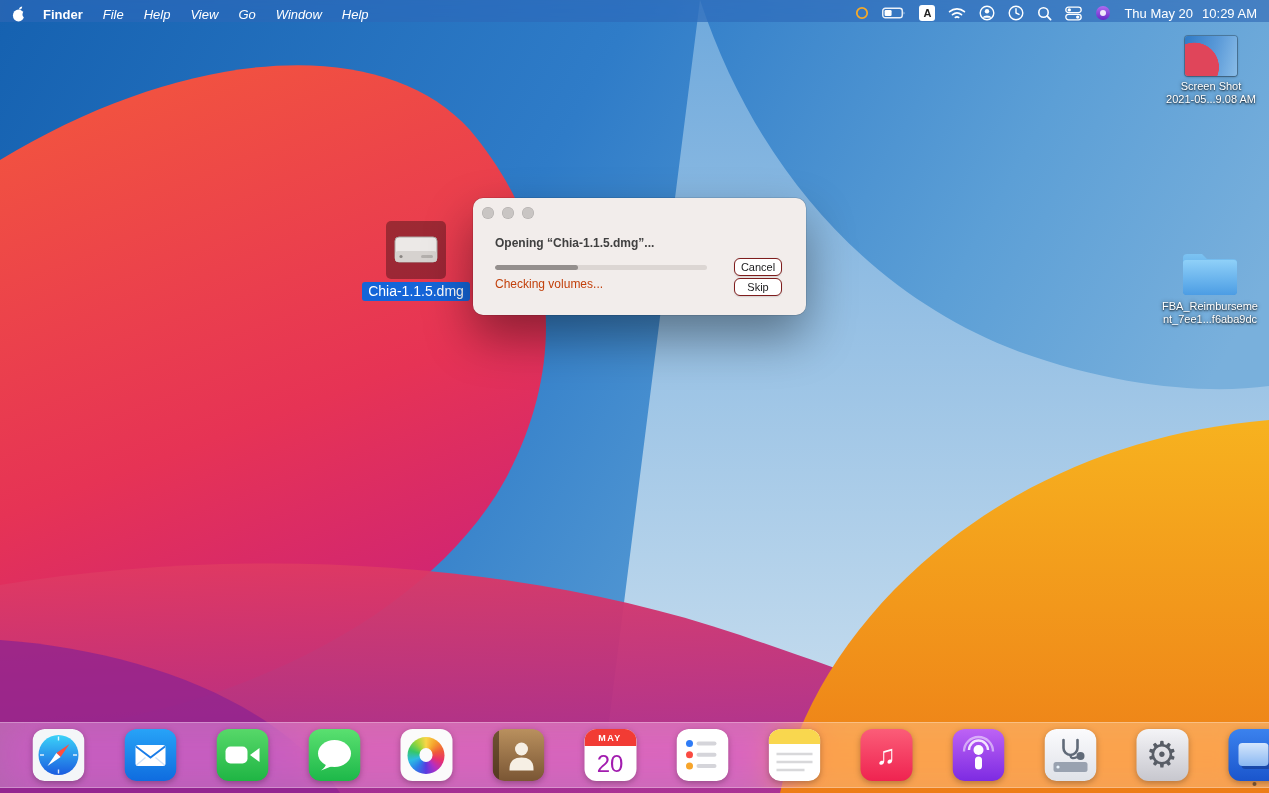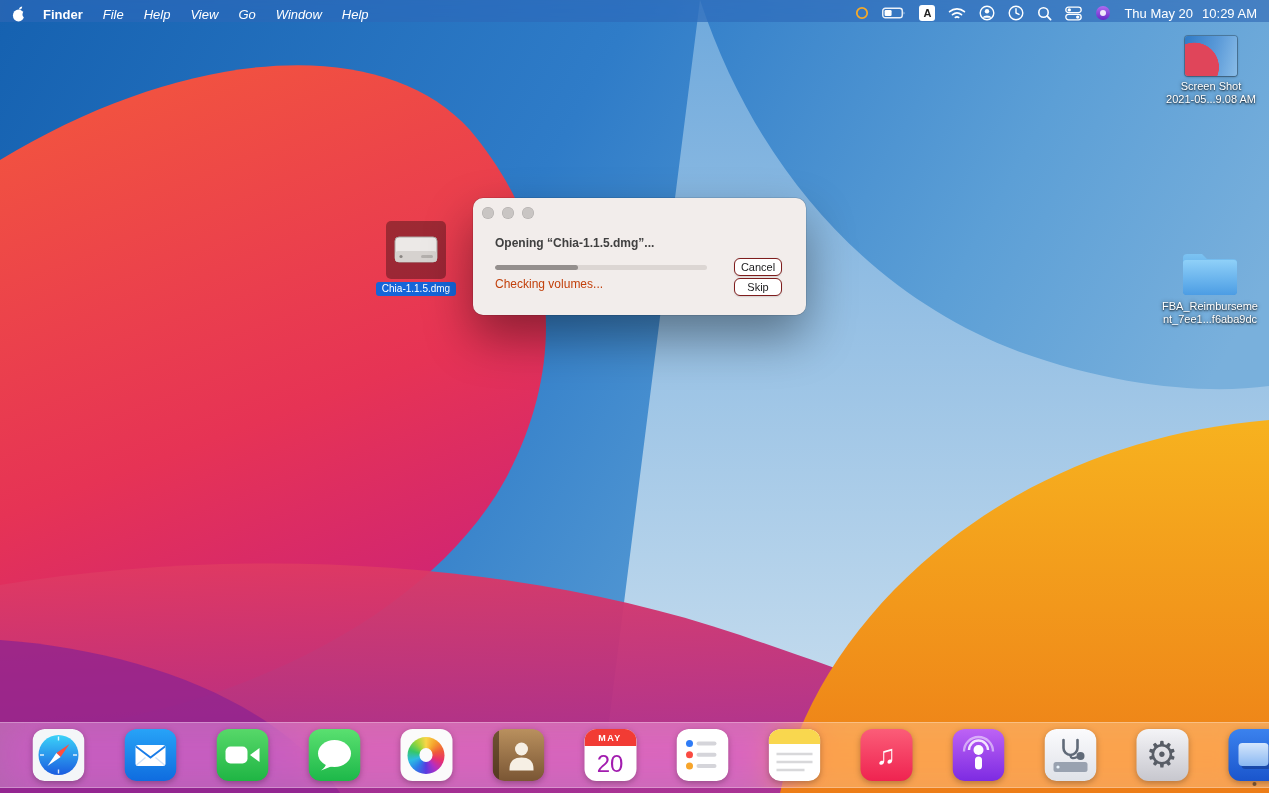--- a/index.html
+++ b/index.html
@@ -24,21 +24,21 @@
   .desk-icon{position:absolute;z-index:10;display:flex;flex-direction:column;align-items:center;cursor:default;}
   .desk-label{margin-top:4px;font-size:11px;color:#fff;text-align:center;line-height:1.22;
     text-shadow:0 1px 2px rgba(0,0,0,.85),0 0 4px rgba(0,0,0,.45);}
   .icon-screenshot{left:1156px;top:36px;width:110px;}
   .shot-thumb{width:52px;height:40px;border-radius:3px;box-shadow:0 0 0 1px rgba(0,0,0,.25),0 1px 3px rgba(0,0,0,.3);
     background-image:radial-gradient(circle at 18% 78%, #e0455a 0 46%, rgba(0,0,0,0) 47%),
                      linear-gradient(105deg,#2f7ac6,#5b9ad8 55%,#8abde8);}
   .icon-folder{left:1152px;top:250px;width:116px;}
   .icon-dmg{left:370px;top:221px;width:92px;}
   .dmg-box{width:60px;height:58px;background:rgba(0,0,0,.33);border-radius:5px;display:flex;align-items:center;justify-content:center;}
-  .dmg-label{margin-top:3px;font-size:10px;color:#fff;background:#1565d8;border-radius:3px;padding:1px 6px 2px;white-space:nowrap;}
+  .dmg-label{margin-top:3px;font-size:14px;color:#fff;background:#1565d8;border-radius:3px;padding:1px 6px 2px;white-space:nowrap;}
 
   
   .dialog{position:absolute;left:473px;top:198px;width:333px;height:117px;z-index:40;background:#f2edeb;
     border-radius:10px;box-shadow:0 22px 48px rgba(0,0,0,.4),0 0 0 .5px rgba(0,0,0,.18);}
   .dots{position:absolute;top:9px;left:9px;display:flex;gap:8px;}
   .dot{width:12px;height:12px;border-radius:50%;background:#c9c5c3;box-shadow:inset 0 0 0 .5px rgba(0,0,0,.15);}
   .dlg-title{position:absolute;left:22px;top:38px;font-size:12px;font-weight:700;color:#404040;}
   .dlg-progress{position:absolute;left:22px;top:67px;width:212px;height:5px;border-radius:2.5px;background:#dcd6d3;overflow:hidden;}
   .dlg-progress-fill{height:100%;background:#948f8d;border-radius:2.5px;width:0;}
   .dlg-status{position:absolute;left:22px;top:79px;font-size:12px;color:#c2410c;}

